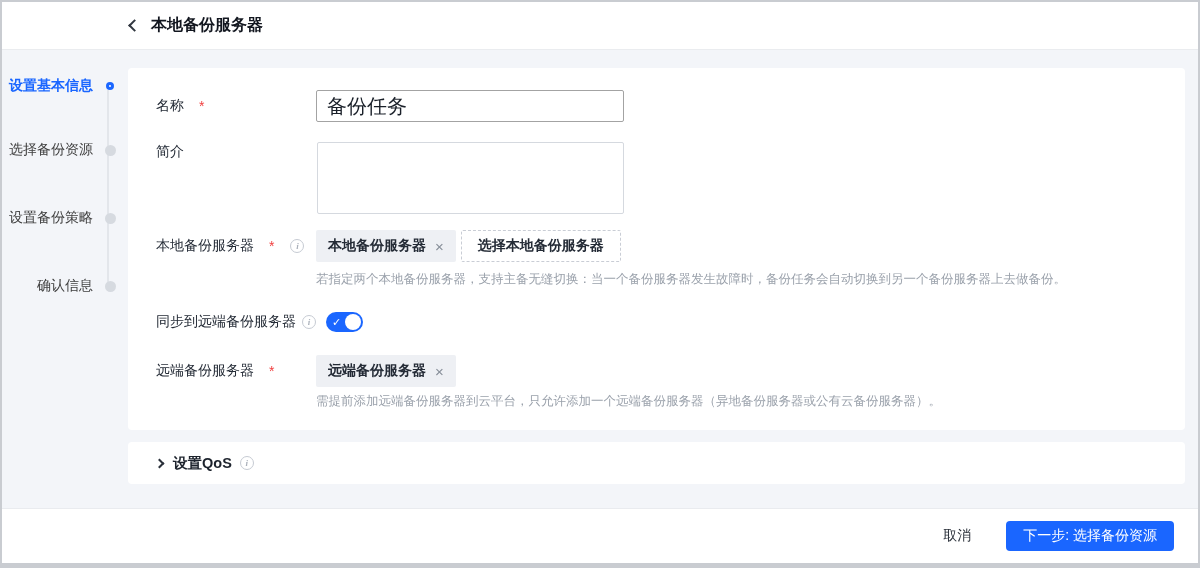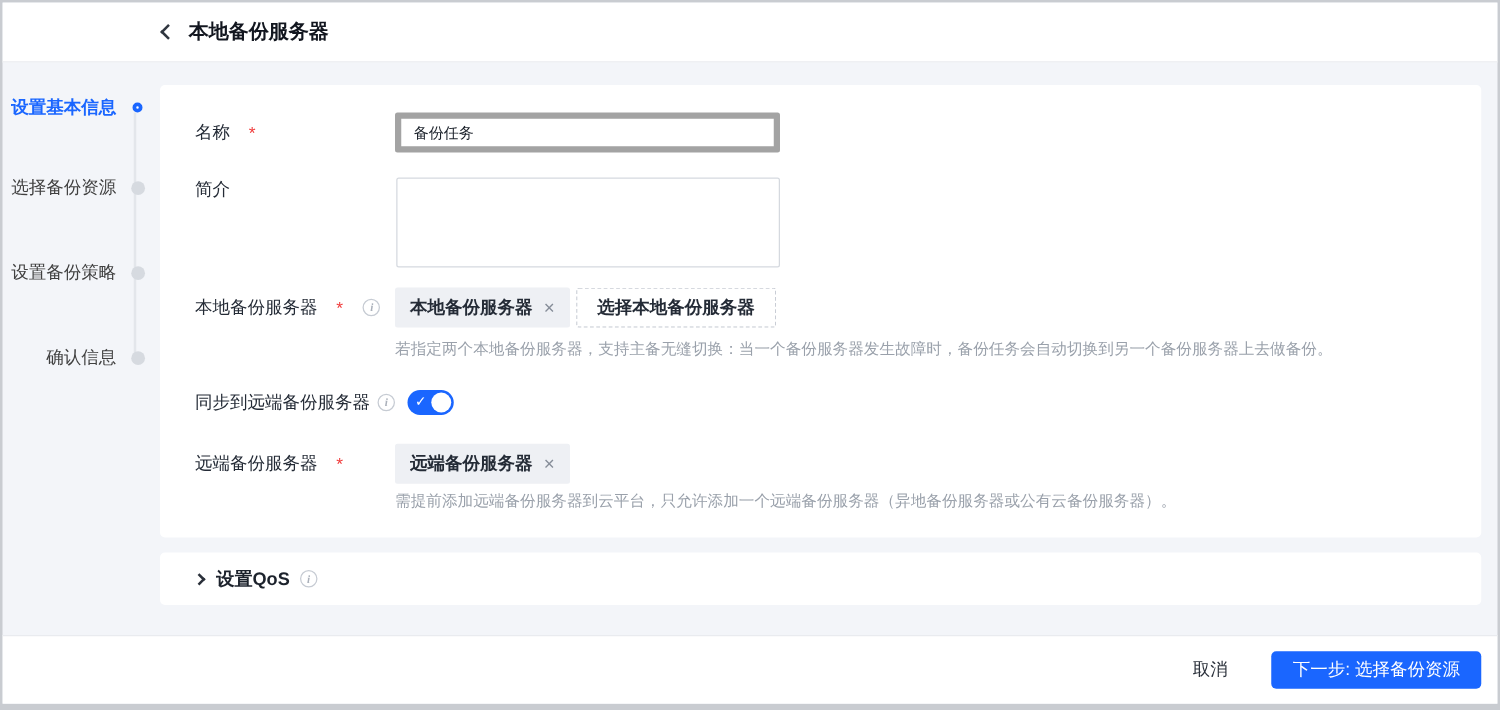--- a/index.html
+++ b/index.html
@@ -63,22 +63,22 @@
   .req { color:#f03e3e; font-size:14px; margin-left:-1px; }
   .info-icon {
     width:14px; height:14px; border-radius:50%;
     border:1px solid #c6cbd3; color:#aab0ba;
     font:italic 700 9px "Liberation Serif", serif;
     display:inline-flex; align-items:center; justify-content:center;
     flex:0 0 14px; cursor:pointer;
   }
   .text-input {
     position:absolute; left:188px; width:308px; height:32px;
-    border:5px solid #a3a3a3; border-radius:2px; background:#fff;
-    font-size:12px; color:#1a2029; padding:0 10px;
+    border:1px solid #a3a3a3; border-radius:2px; background:#fff;
+    font-size:20px; color:#1a2029; padding:0 10px;
     font-family:"Liberation Sans","DejaVu Sans",sans-serif;
     outline:none;
   }
   .textarea-input {
     position:absolute; left:189px; width:307px; height:72px;
     border:1px solid #d5d9df; border-radius:2px; background:#fff;
     font-size:14px; color:#1a2029; padding:6px 10px; resize:none;
     font-family:"Liberation Sans","DejaVu Sans",sans-serif;
     outline:none;
   }
@@ -122,21 +122,21 @@
     border-top:2px solid #2a303a; border-right:2px solid #2a303a;
     transform:rotate(45deg); margin-right:2px;
   }
   .qos-label { font-size:14.5px; font-weight:700; color:#1c222c; }
 
   
   .footer {
     position:absolute; left:0; bottom:0; width:100%; height:55px;
     background:#fff; border-top:1px solid #e9ebef;
     display:flex; align-items:center; justify-content:flex-end;
-    gap:33px; padding-right:13px;
+    gap:33px; padding-right:24px;
   }
   .cancel-btn {
     border:none; background:transparent; font-size:14px; color:#2a303a;
     cursor:pointer; padding:6px 2px;
     font-family:"Liberation Sans","DejaVu Sans",sans-serif;
   }
   .next-btn {
     height:30px; padding:0 17px; border:none; border-radius:4px;
     background:#1a66ff; color:#fff; font-size:14px; cursor:pointer;
     font-family:"Liberation Sans","DejaVu Sans",sans-serif;

